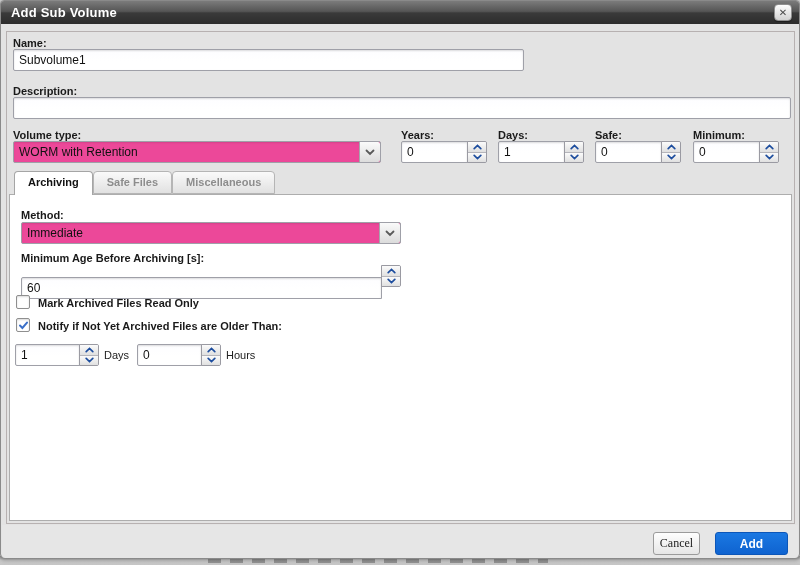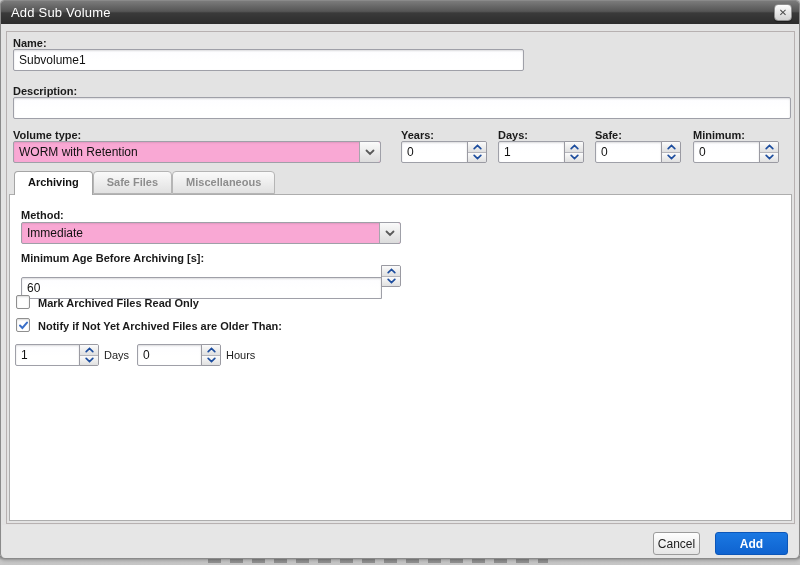--- a/index.html
+++ b/index.html
@@ -17,42 +17,42 @@
 
   
   .dialog { position:absolute; left:0; top:0; width:800px; height:558px;
     background:#e3e3e3; border:1px solid #8a8a8a; border-radius:4px;
     box-shadow:0 2px 4px rgba(0,0,0,.35); }
 
   .titlebar { position:absolute; left:0; top:0; width:798px; height:23px;
     border-radius:3px 3px 0 0;
     background:linear-gradient(#7b7b7b,#555 45%,#3a3a3a 52%,#2c2c2c);
     display:flex; align-items:center; padding:0 10px; }
-  .titlebar .title { color:#fff; font-size:13px; font-weight:normal; letter-spacing:.2px; }
+  .titlebar .title { color:#fff; font-size:13px; font-weight:bold; letter-spacing:.2px; }
   .close-btn { position:absolute; right:7px; top:3px; width:18px; height:17px;
     border:1px solid #8e8e8e; border-radius:4px;
     background:linear-gradient(#fdfdfd,#d2d2d2);
     color:#4a4a4a; font-size:10px; font-weight:bold; line-height:15px; text-align:center;
     cursor:pointer; box-shadow:0 1px 1px rgba(0,0,0,.4); }
 
   
   .frame { position:absolute; left:5px; top:30px; width:789px; height:493px;
     border:1px solid #b7b1b1; }
 
   .lbl { position:absolute; font-size:11px; font-weight:bold; color:#1a1a1a; white-space:nowrap; }
   .lbl.plain { font-weight:normal; color:#222; font-size:11px; }
 
   .txt { position:absolute; height:22px; border:1px solid #9fa0a8; border-radius:2px;
     background:linear-gradient(#fdfdff,#ffffff 55%);
     box-shadow:inset 0 1px 2px rgba(0,0,0,.14);
     font-family:inherit; font-size:12px; color:#111; padding:0 5px; }
 
   
   .select { position:absolute; height:22px; border:1px solid #9fa0a8; border-radius:2px;
-    background:#f9a8d4; box-shadow:inset 0 1px 2px rgba(0,0,0,.10);
+    background:#ec4899; box-shadow:inset 0 1px 2px rgba(0,0,0,.10);
     display:flex; align-items:center; cursor:pointer; }
   .sel-val { flex:1; font-size:12px; color:#111; padding:0 5px; white-space:nowrap; overflow:hidden; }
   .sel-btn { width:21px; height:20px; border-left:1px solid #a6a6ac; border-radius:0 2px 2px 0;
     background:linear-gradient(#fafafa,#dcdcdc); display:flex; align-items:center; justify-content:center; }
 
   
   .spin { position:absolute; height:22px; display:flex; }
   .spin-in { height:22px; border:1px solid #9fa0a8; border-radius:2px 0 0 2px;
     background:linear-gradient(#fdfdff,#ffffff 55%);
     box-shadow:inset 0 1px 2px rgba(0,0,0,.14);
@@ -78,21 +78,21 @@
   .cb { position:absolute; width:14px; height:14px; border:1px solid #8f8f8f; border-radius:2px;
     background:#fff; box-shadow:inset 0 1px 2px rgba(0,0,0,.15);
     display:flex; align-items:center; justify-content:center; cursor:pointer; }
 
   
   .footer { position:absolute; left:1px; top:524px; width:796px; height:33px;
     background:#e6e6e6; border-radius:0 0 3px 3px; }
   .btn { position:absolute; height:23px; border-radius:3px; font-family:inherit;
     font-size:12px; cursor:pointer; }
   .btn-cancel { left:651px; top:7px; width:47px; border:1px solid #9b9b9b;
-    background:linear-gradient(#fefefe,#e6e6e6); color:#222; }
+    background:linear-gradient(#fefefe,#e6e6e6); color:#222;font-family:Liberation Serif, serif; }
   .btn-add { left:713px; top:7px; width:73px; border:1px solid #0c56b8;
     background:linear-gradient(#1a78e2,#0f63d0); color:#fff; font-weight:bold; }
 </style>
 </head>
 <body>
 
 <div id="screen">
 
   <div class="page-behind">
     <div class="smudge"></div>

